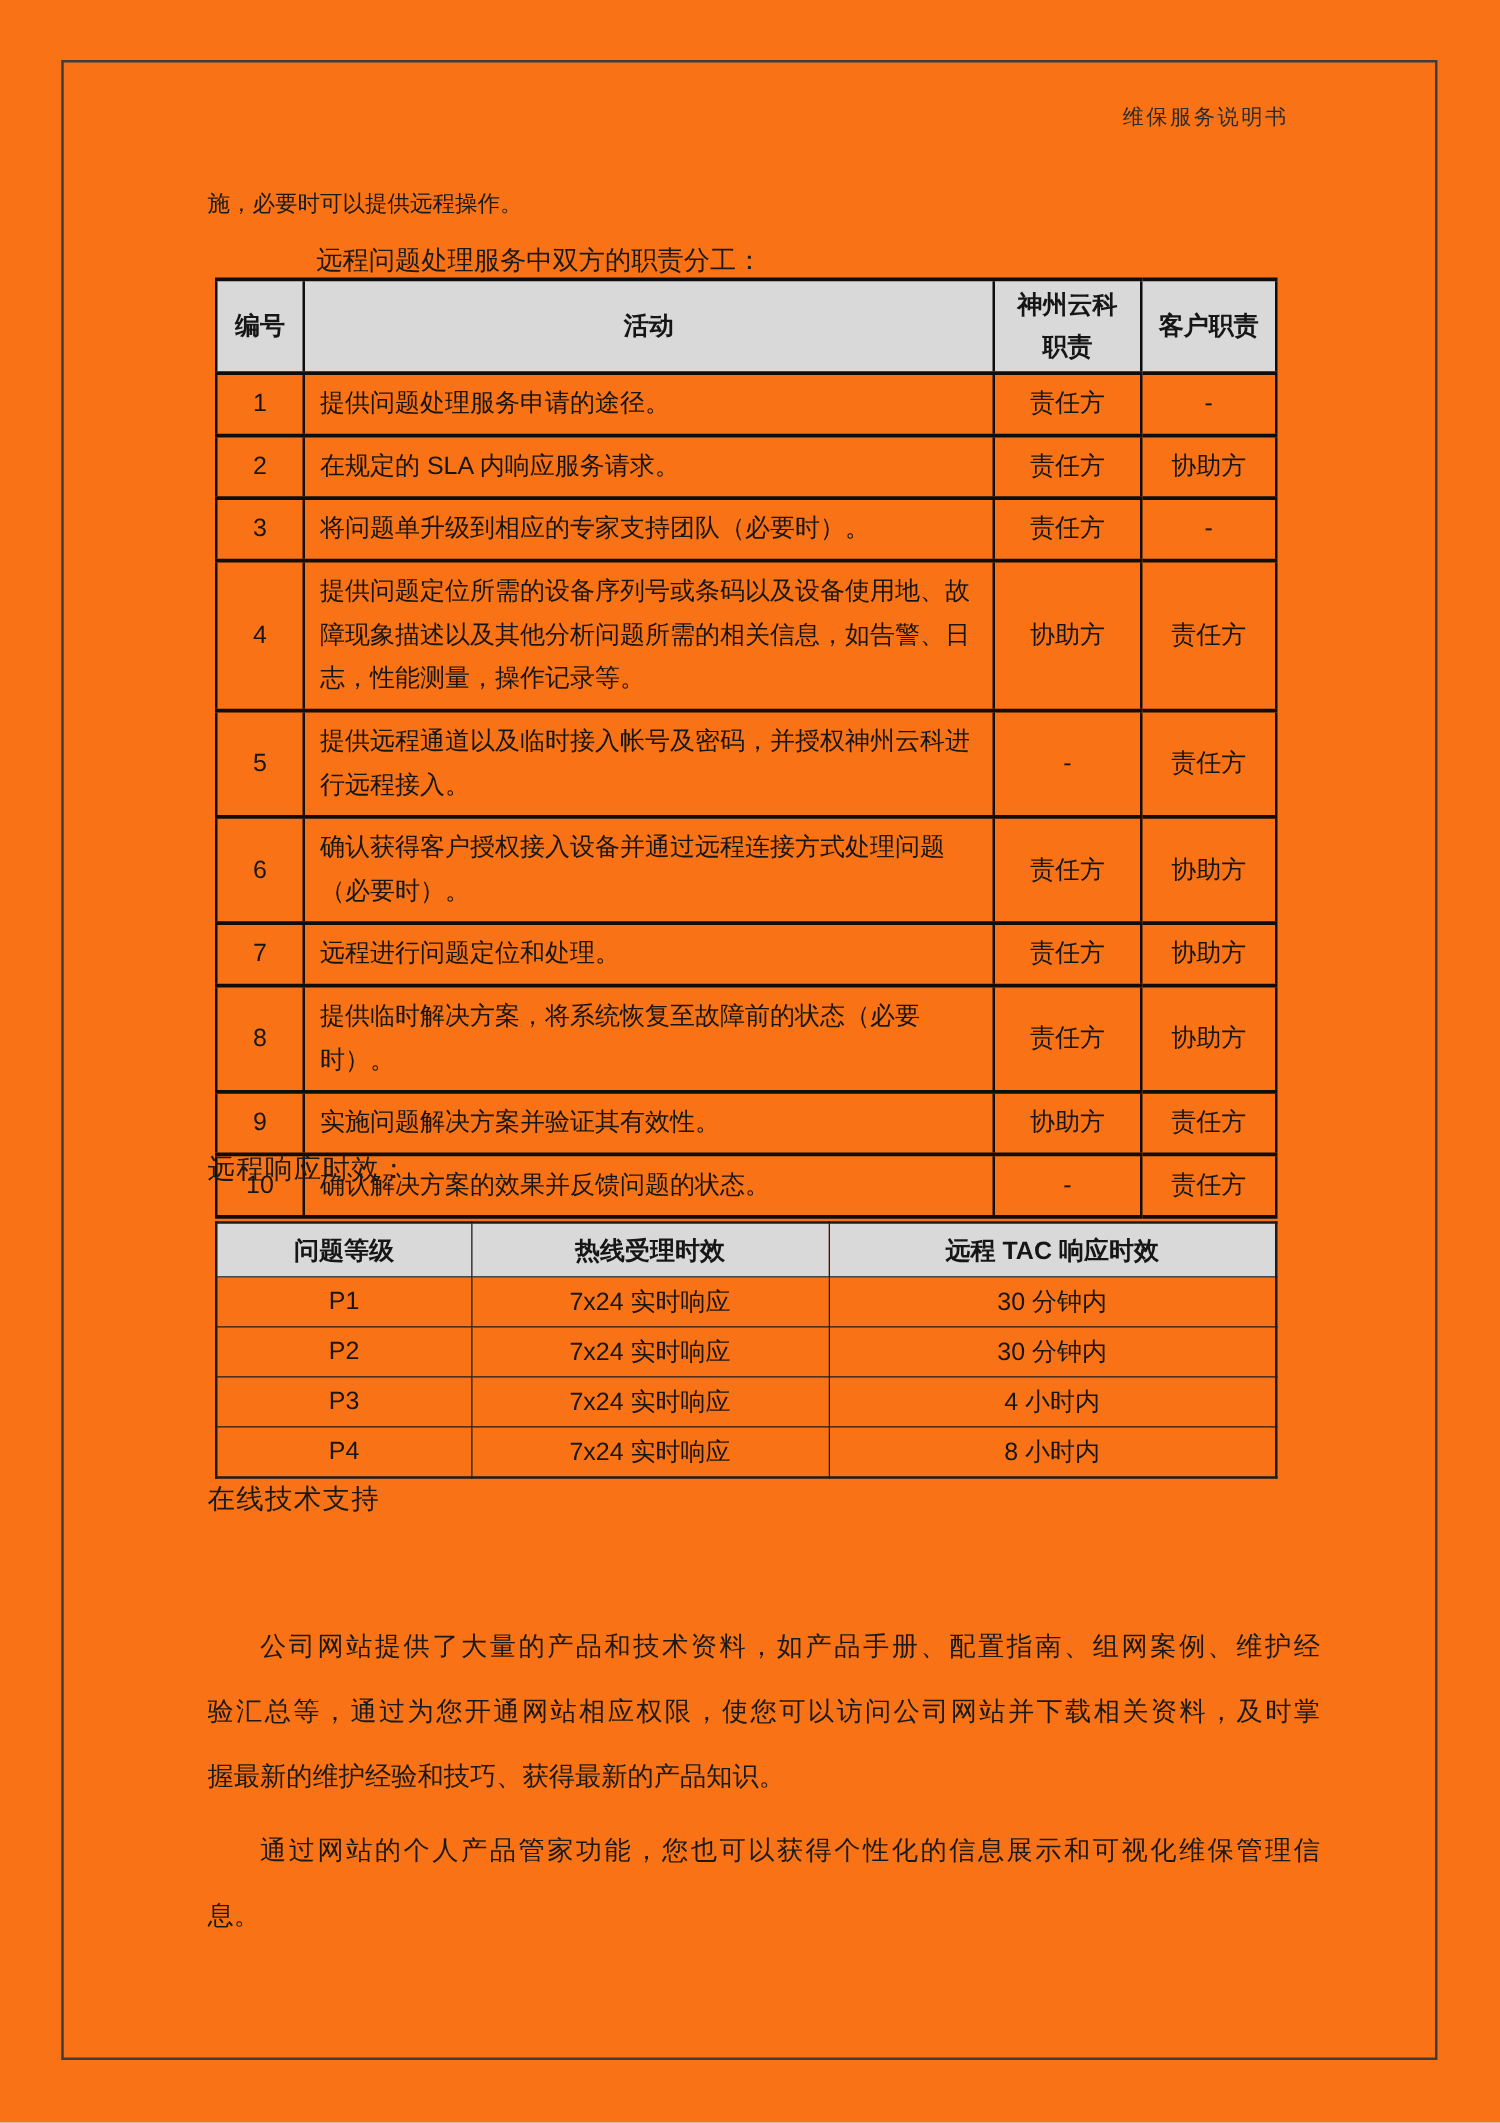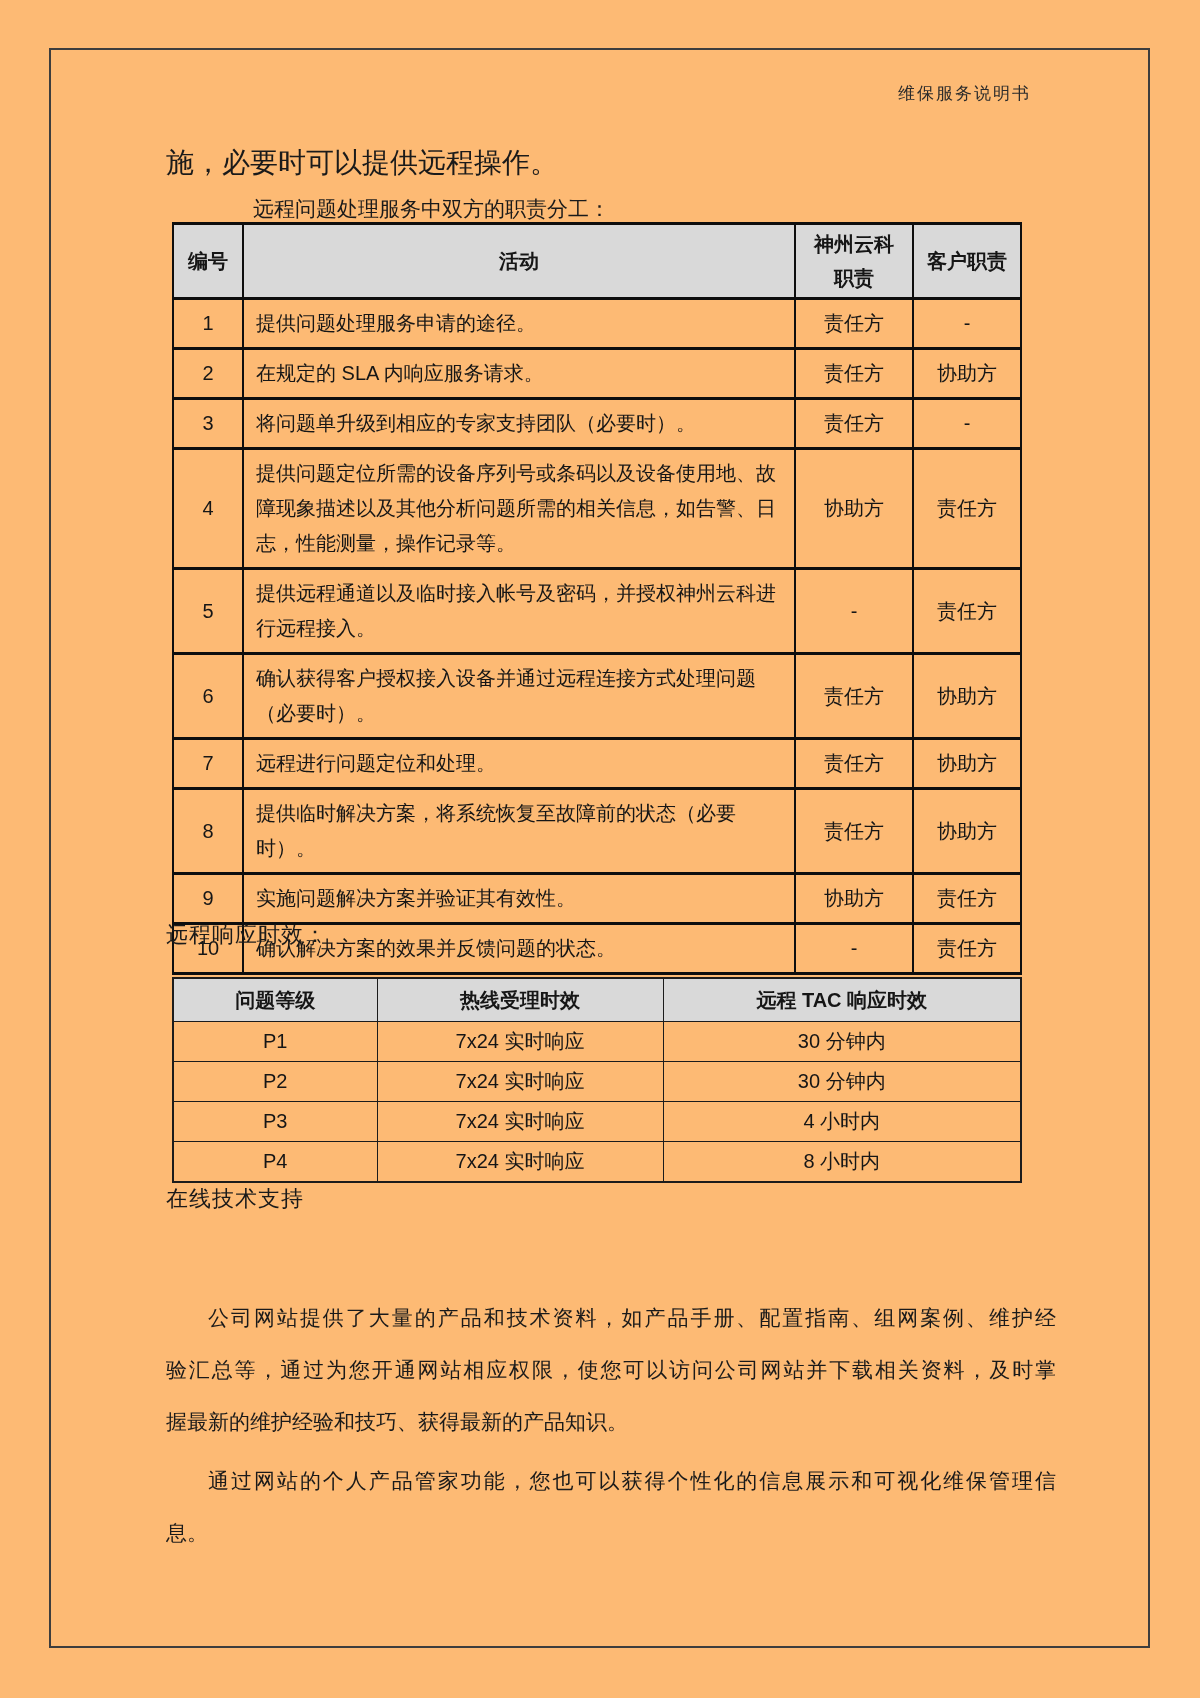--- a/index.html
+++ b/index.html
@@ -1,38 +1,38 @@
 <!DOCTYPE html>
 <html lang="zh"><head>
 <meta charset="utf-8">
 <style>
   html,body{margin:0;padding:0;background:#e8e8e8;}
   .page{
     position:relative;
     width:1200px;height:1698px;
-    background:#fdba74;
+    background:#f97316;
     margin:0 auto;
     font-family:"Liberation Sans", sans-serif;
     color:#1a1a1a;
     overflow:hidden;
   }
   .frame{
     position:absolute;left:49px;top:48px;
     width:1097px;height:1596px;
     border:2px solid #3d3d3d;
   }
   .doc-header{
     position:absolute;top:82px;left:166px;width:865px;
     text-align:right;
     font-family:"Liberation Serif","DejaVu Serif",serif;
     font-size:17px;color:#2b2b2b;letter-spacing:2px;
   }
   .intro{
     position:absolute;top:150px;left:166px;width:890px;
-    font-size:28px;line-height:26px;
+    font-size:18px;line-height:26px;
   }
   .table-caption{
     position:absolute;top:196px;left:208px;width:850px;
     font-size:21px;line-height:26px;margin-left:45px;
   }
   
   .t1{
     position:absolute;top:222px;left:172px;
     width:848px;border-collapse:collapse;table-layout:fixed;
     font-size:20px;color:#161616;

